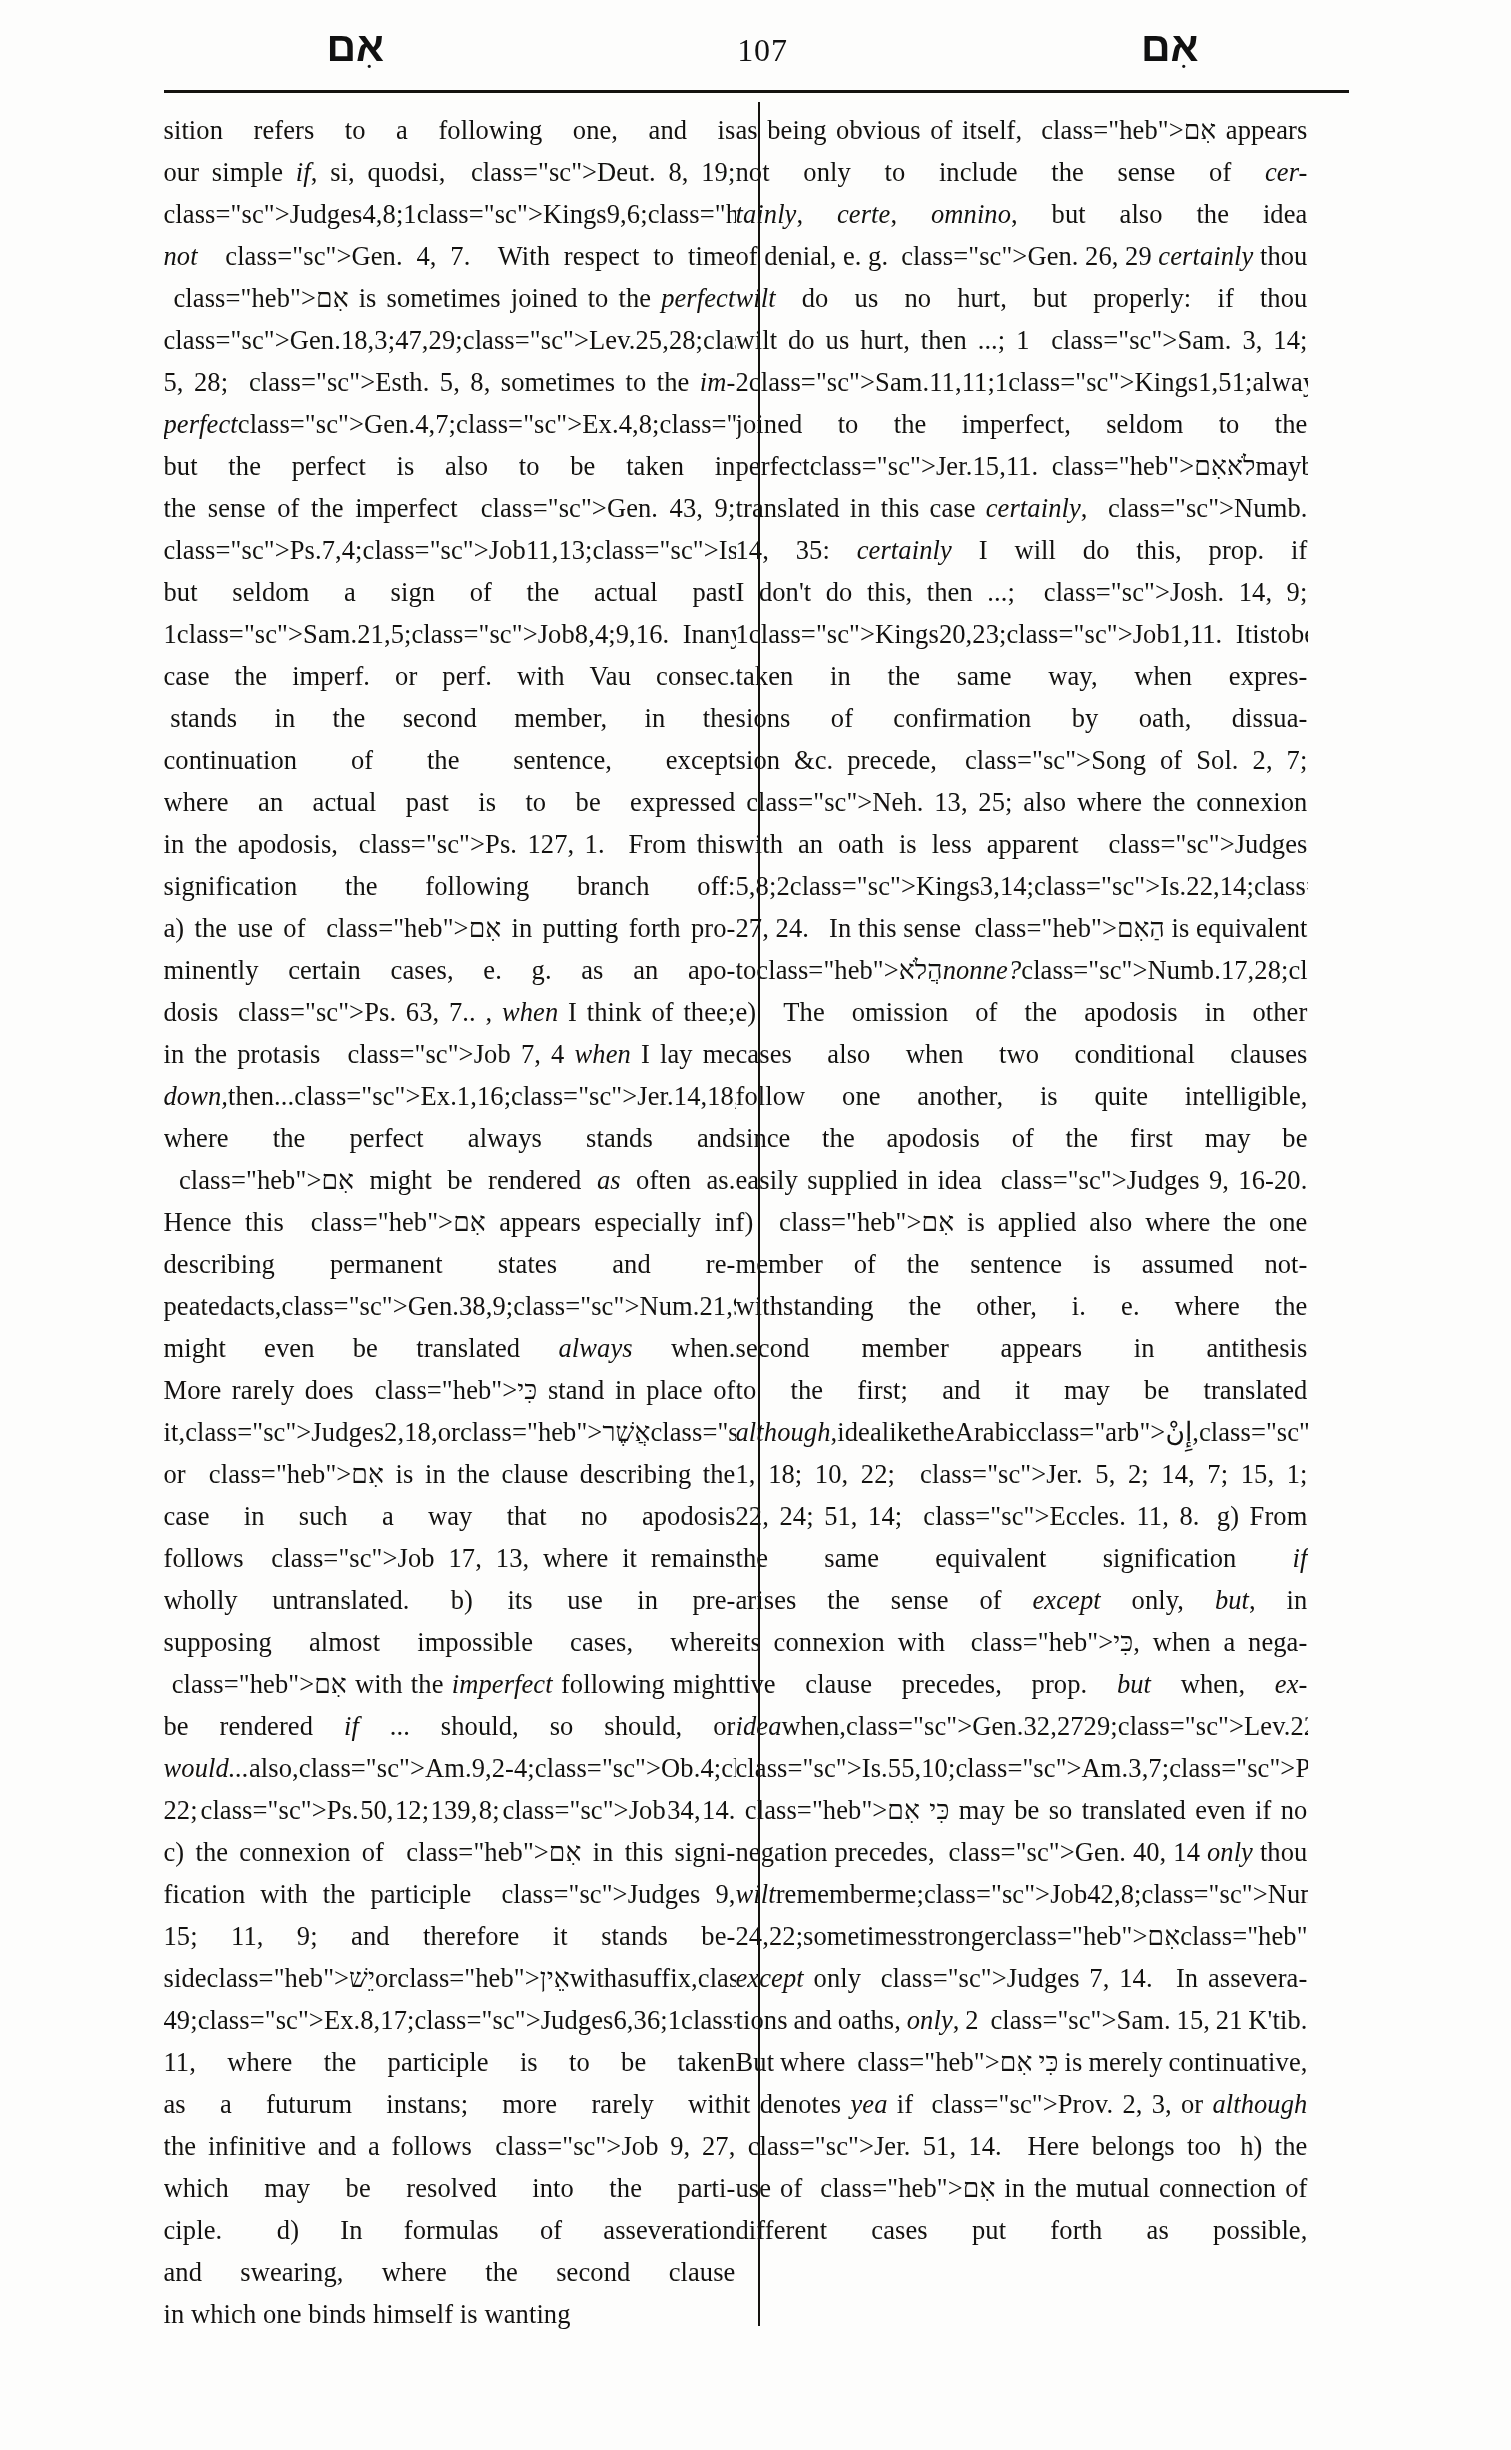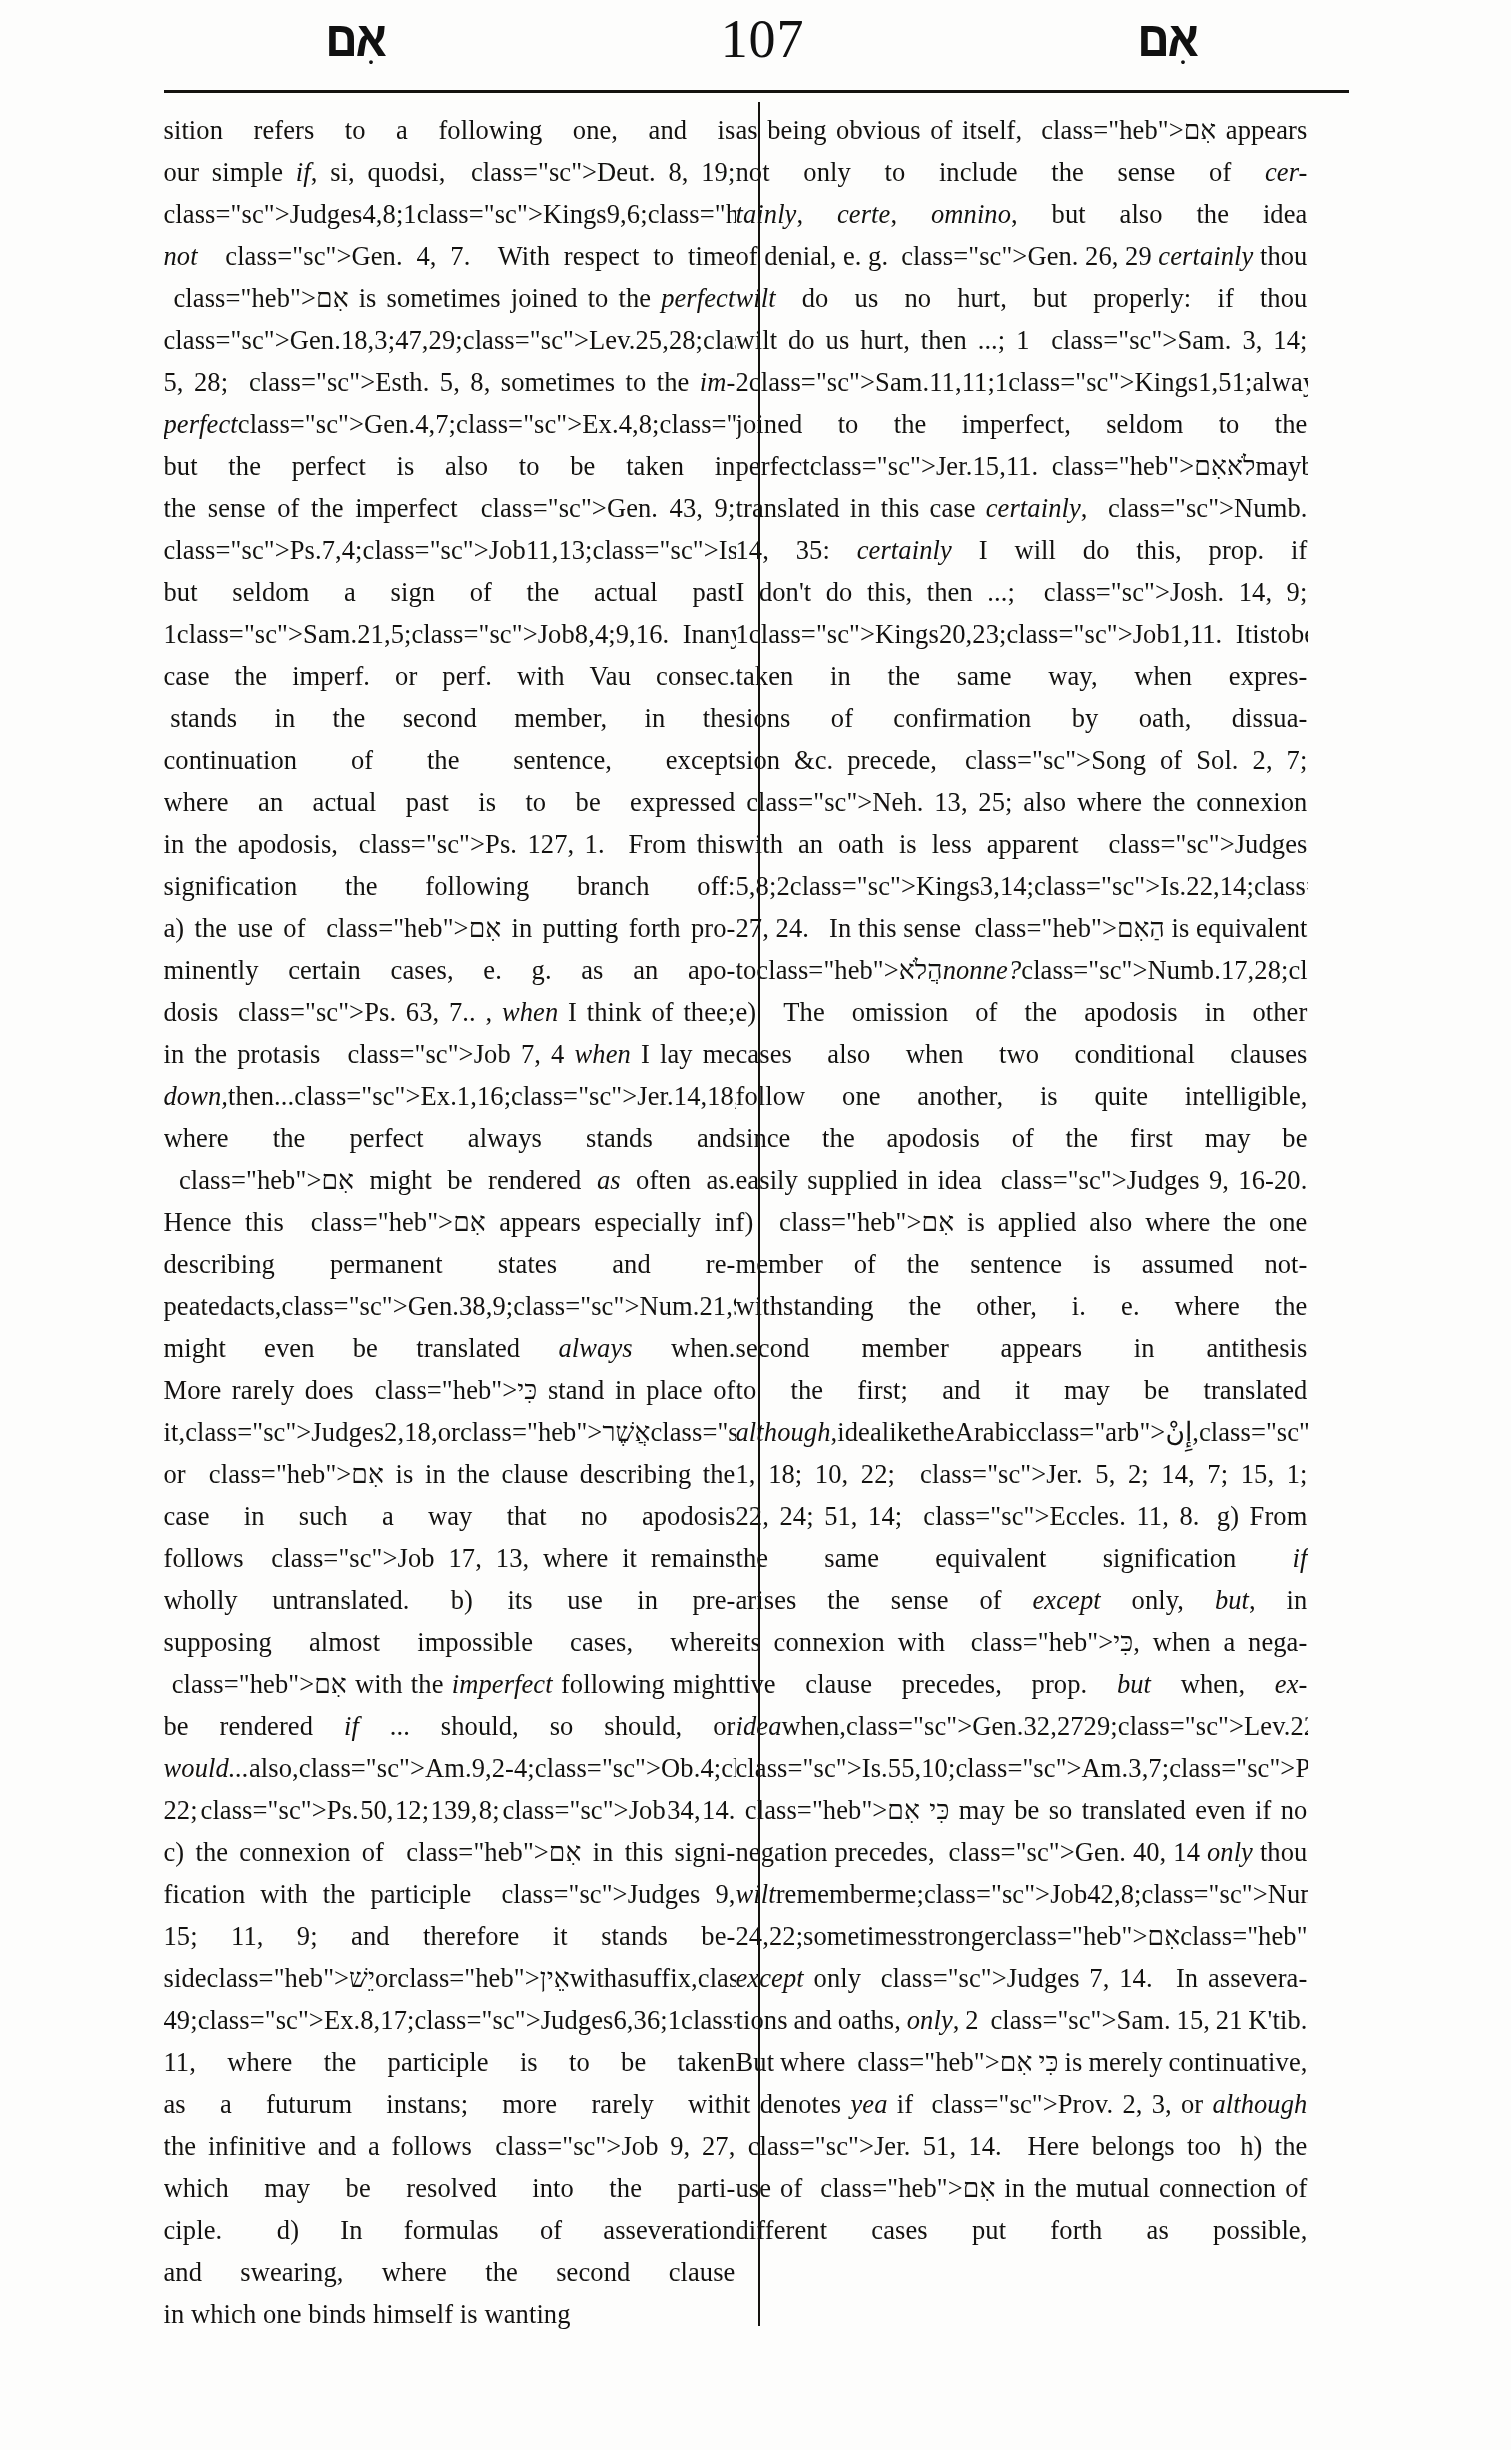--- a/index.html
+++ b/index.html
@@ -30,31 +30,31 @@
     display: flex;
     align-items: flex-end;
     justify-content: space-between;
     width: 1169px;
     margin: 0 auto;
     padding-top: 47px;
     height: 70px;
     box-sizing: border-box;
   }
   .rh-heb {
-    font-size: 50px;
+    font-size: 41px;
     line-height: 1;
     font-weight: 700;
-    font-family: Liberation Mono, monospace;
+    font-family: Liberation Sans, sans-serif;
     letter-spacing: 0;
     padding-bottom: 1.8px;
   }
   .rh-heb.left  { margin-left: 155px; }
   .rh-heb.right { margin-right: 142px; }
   .rh-page {
-    font-size: 54px;
+    font-size: 32px;
     line-height: 1;
     font-family: "Liberation Serif", serif;
     padding-bottom: 3.6px;
     letter-spacing: 0.9px;
   }
 
   
   .head-rule {
     width: 1185px;
     height: 2.7px;

